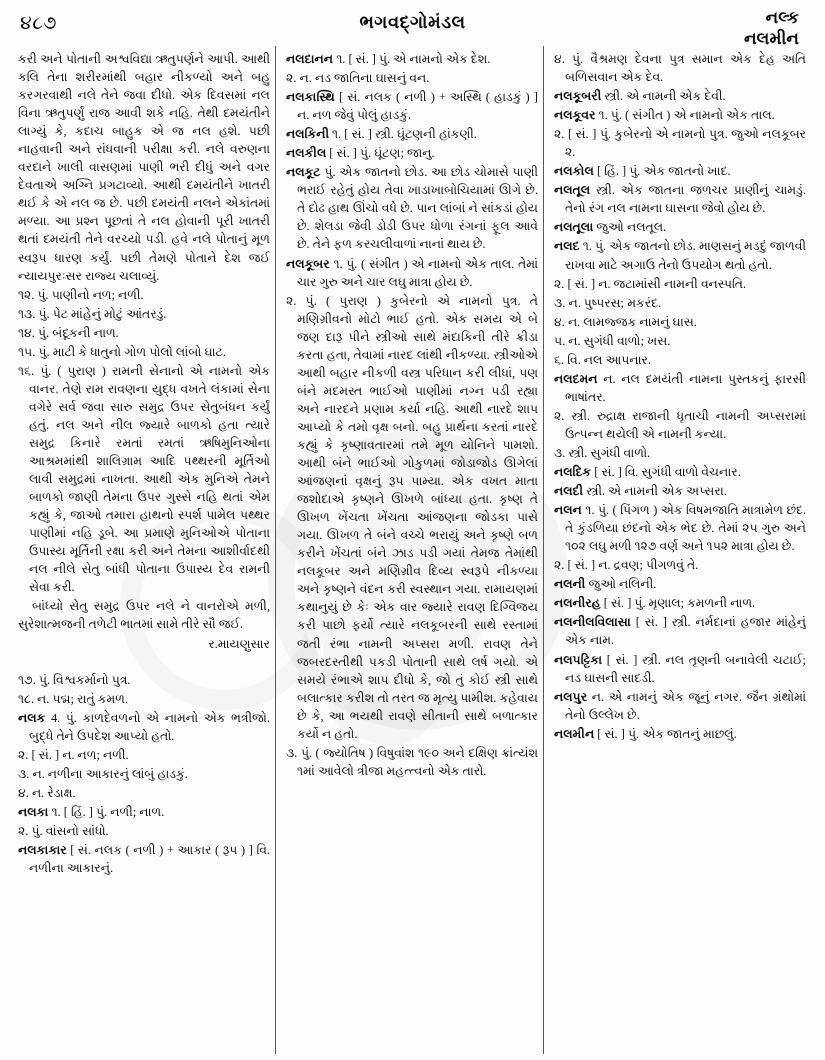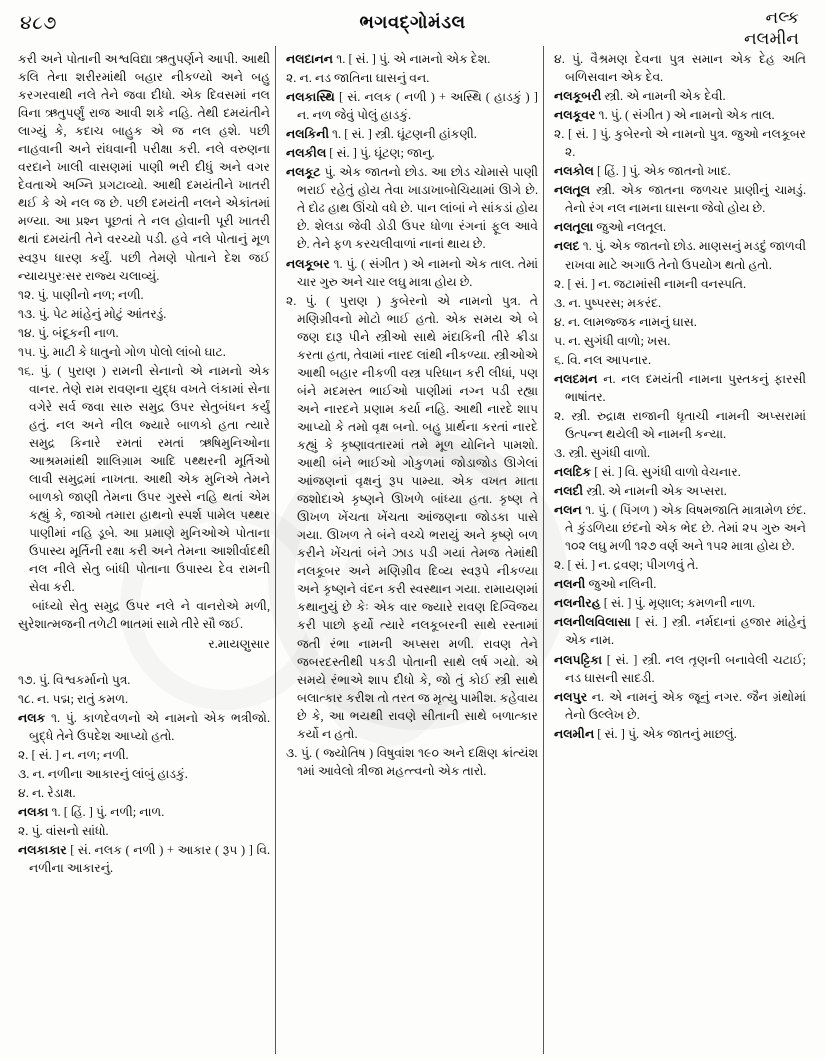--- a/index.html
+++ b/index.html
@@ -83,21 +83,21 @@
   }
   .hdr-guides {
     position: absolute;
     right: 26px;
     top: 8px;
     text-align: right;
     line-height: 1.22;
   }
   .hdr-guide {
     font-size: 17px;
-    font-weight: normal;
+    font-weight: bold;
     display: block;
     text-align: right;
   }
 
   
   .columns {
     position: absolute;
     left: 0;
     top: 50px;
     width: 825px;
@@ -174,21 +174,21 @@
         <div class="para body">કરી અને પોતાની અશ્વવિદ્યા ઋતુપર્ણને આપી. આથી કલિ તેના શરીરમાંથી બહાર નીકળ્યો અને બહુ કરગરવાથી નલે તેને જવા દીધો. એક દિવસમાં નલ વિના ઋતુપર્ણું રાજ આવી શકે નહિ. તેથી દમયંતીને લાગ્યું કે, કદાચ બાહુક એ જ નલ હશે. પછી નાહવાની અને રાંધવાની પરીક્ષા કરી. નલે વરુણના વરદાને ખાલી વાસણમાં પાણી ભરી દીધું અને વગર દેવતાએ અગ્નિ પ્રગટાવ્યો. આથી દમયંતીને ખાતરી થઈ કે એ નલ જ છે. પછી દમયંતી નલને એકાંતમાં મળ્યા. આ પ્રશ્ન પૂછતાં તે નલ હોવાની પૂરી ખાતરી થતાં દમયંતી તેને વરચ્યો પડી. હવે નલે પોતાનું મૂળ સ્વરૂપ ધારણ કર્યું. પછી તેમણે પોતાને દેશ જઈ ન્યાયપુરઃસર રાજ્ય ચલાવ્યું.</div>
         <div class="para hang">૧૨. પું. પાણીનો નળ; નળી.</div>
         <div class="para hang">૧૩. પું. પેટ માંહેનું મોટું આંતરડું.</div>
         <div class="para hang">૧૪. પું. બંદૂકની નાળ.</div>
         <div class="para hang">૧૫. પું. માટી કે ધાતુનો ગોળ પોલો લાંબો ઘાટ.</div>
         <div class="para hang">૧૬. પું. ( પુરાણ ) રામની સેનાનો એ નામનો એક વાનર. તેણે રામ રાવણના યુદ્ધ વખતે લંકામાં સેના વગેરે સર્વ જવા સારુ સમુદ્ર ઉપર સેતુબંધન કર્યું હતું. નલ અને નીલ જ્યારે બાળકો હતા ત્યારે સમુદ્ર કિનારે રમતાં રમતાં ઋષિમુનિઓના આશ્રમમાંથી શાલિગ્રામ આદિ પથ્થરની મૂર્તિઓ લાવી સમુદ્રમાં નાખતા. આથી એક મુનિએ તેમને બાળકો જાણી તેમના ઉપર ગુસ્સે નહિ થતાં એમ કહ્યું કે, જાઓ તમારા હાથનો સ્પર્શ પામેલ પથ્થર પાણીમાં નહિ ડૂબે. આ પ્રમાણે મુનિઓએ પોતાના ઉપાસ્ય મૂર્તિની રક્ષા કરી અને તેમના આશીર્વાદથી નલ નીલે સેતુ બાંધી પોતાના ઉપાસ્ય દેવ રામની સેવા કરી.</div>
         <div class="para bodyindent">બાંધ્યો સેતુ સમુદ્ર ઉપર નલે ને વાનરોએ મળી, સુરેશાત્મજની તળેટી ભાતમાં સામે તીરે સૌ જઈ.</div>
         <div class="para cite">ર.માયણુસાર</div>
         <div class="para hang">૧૭. પું. વિશ્વકર્માનો પુત્ર.</div>
         <div class="para hang">૧૮. ન. પદ્મ; રાતું કમળ.</div>
-        <div class="para hang"><span class="hw">નલક</span><span> ૧. પું. કાળદેવળનો એ નામનો એક ભત્રીજો. બુદ્ધે તેને ઉપદેશ આપ્યો હતો.</span></div>
+        <div class="para hang"><span class="hw">નલક</span><span> 4. પું. કાળદેવળનો એ નામનો એક ભત્રીજો. બુદ્ધે તેને ઉપદેશ આપ્યો હતો.</span></div>
         <div class="para hang">૨. [ સં. ] ન. નળ; નળી.</div>
         <div class="para hang">૩. ન. નળીના આકારનું લાંબું હાડકું.</div>
         <div class="para hang">૪. ન. રેડાક્ષ.</div>
         <div class="para hang"><span class="hw">નલકા</span><span> ૧. [ હિં. ] પું. નળી; નાળ.</span></div>
         <div class="para hang">૨. પું. વાંસનો સાંધો.</div>
         <div class="para hang"><span class="hw">નલકાકાર</span><span> [ સં. નલક ( નળી ) + આકાર ( રૂપ ) ] વિ. નળીના આકારનું.</span></div>
       </div>
     <div class="col" id="col-2">
         <div class="para hang"><span class="hw">નલદાનન</span><span> ૧. [ સં. ] પું. એ નામનો એક દેશ.</span></div>
         <div class="para hang">૨. ન. નડ જાતિના ઘાસનું વન.</div>

